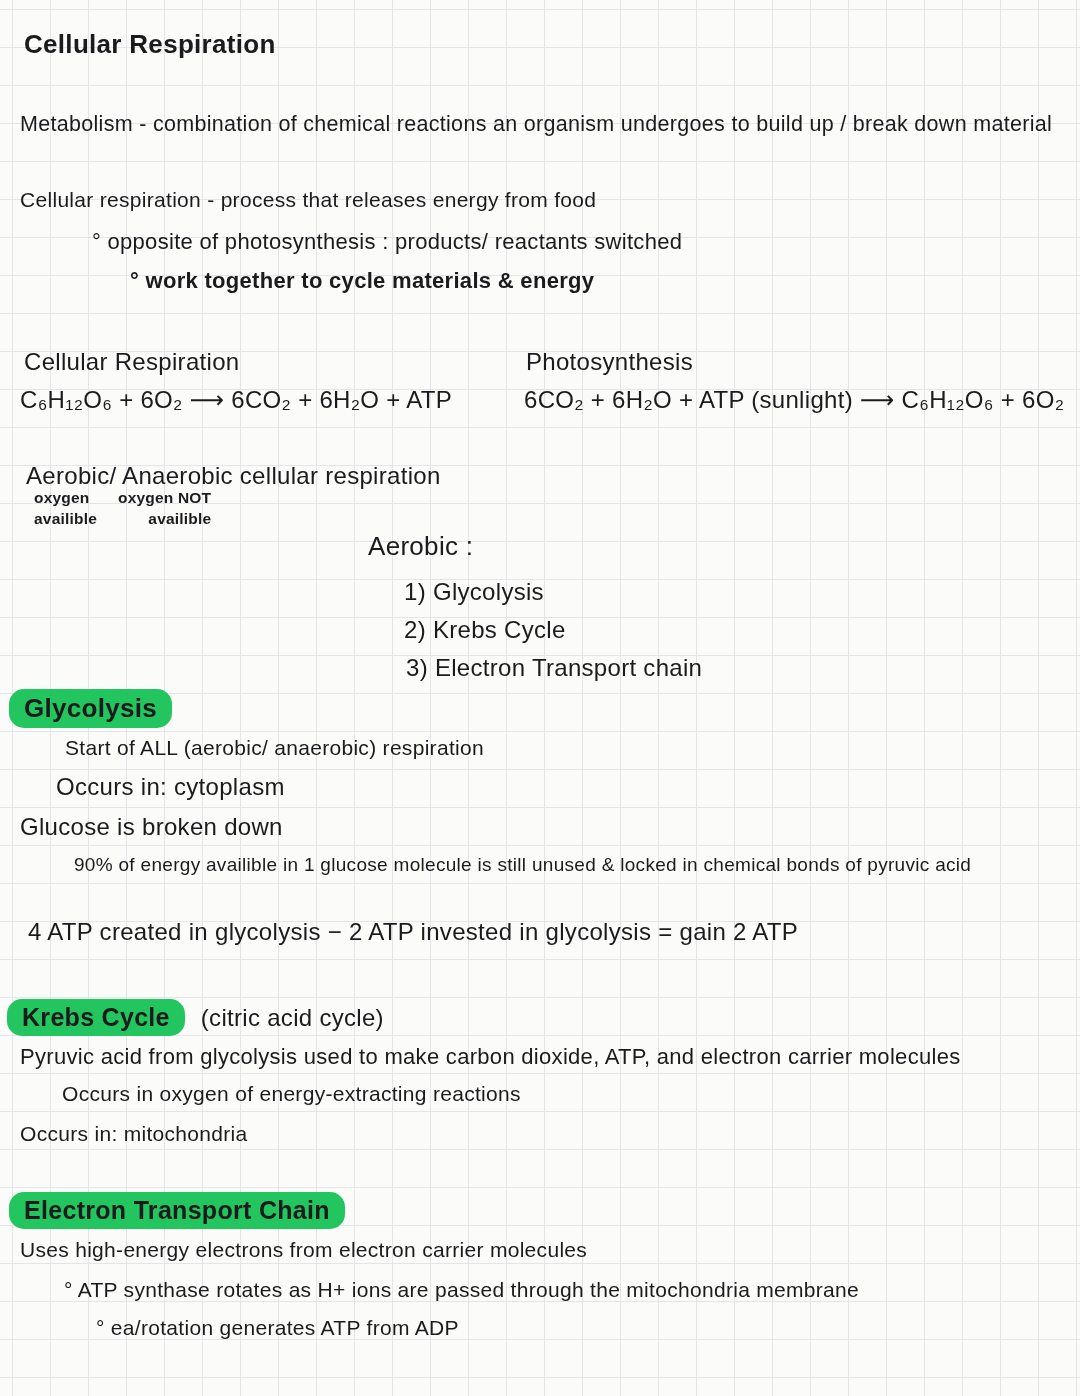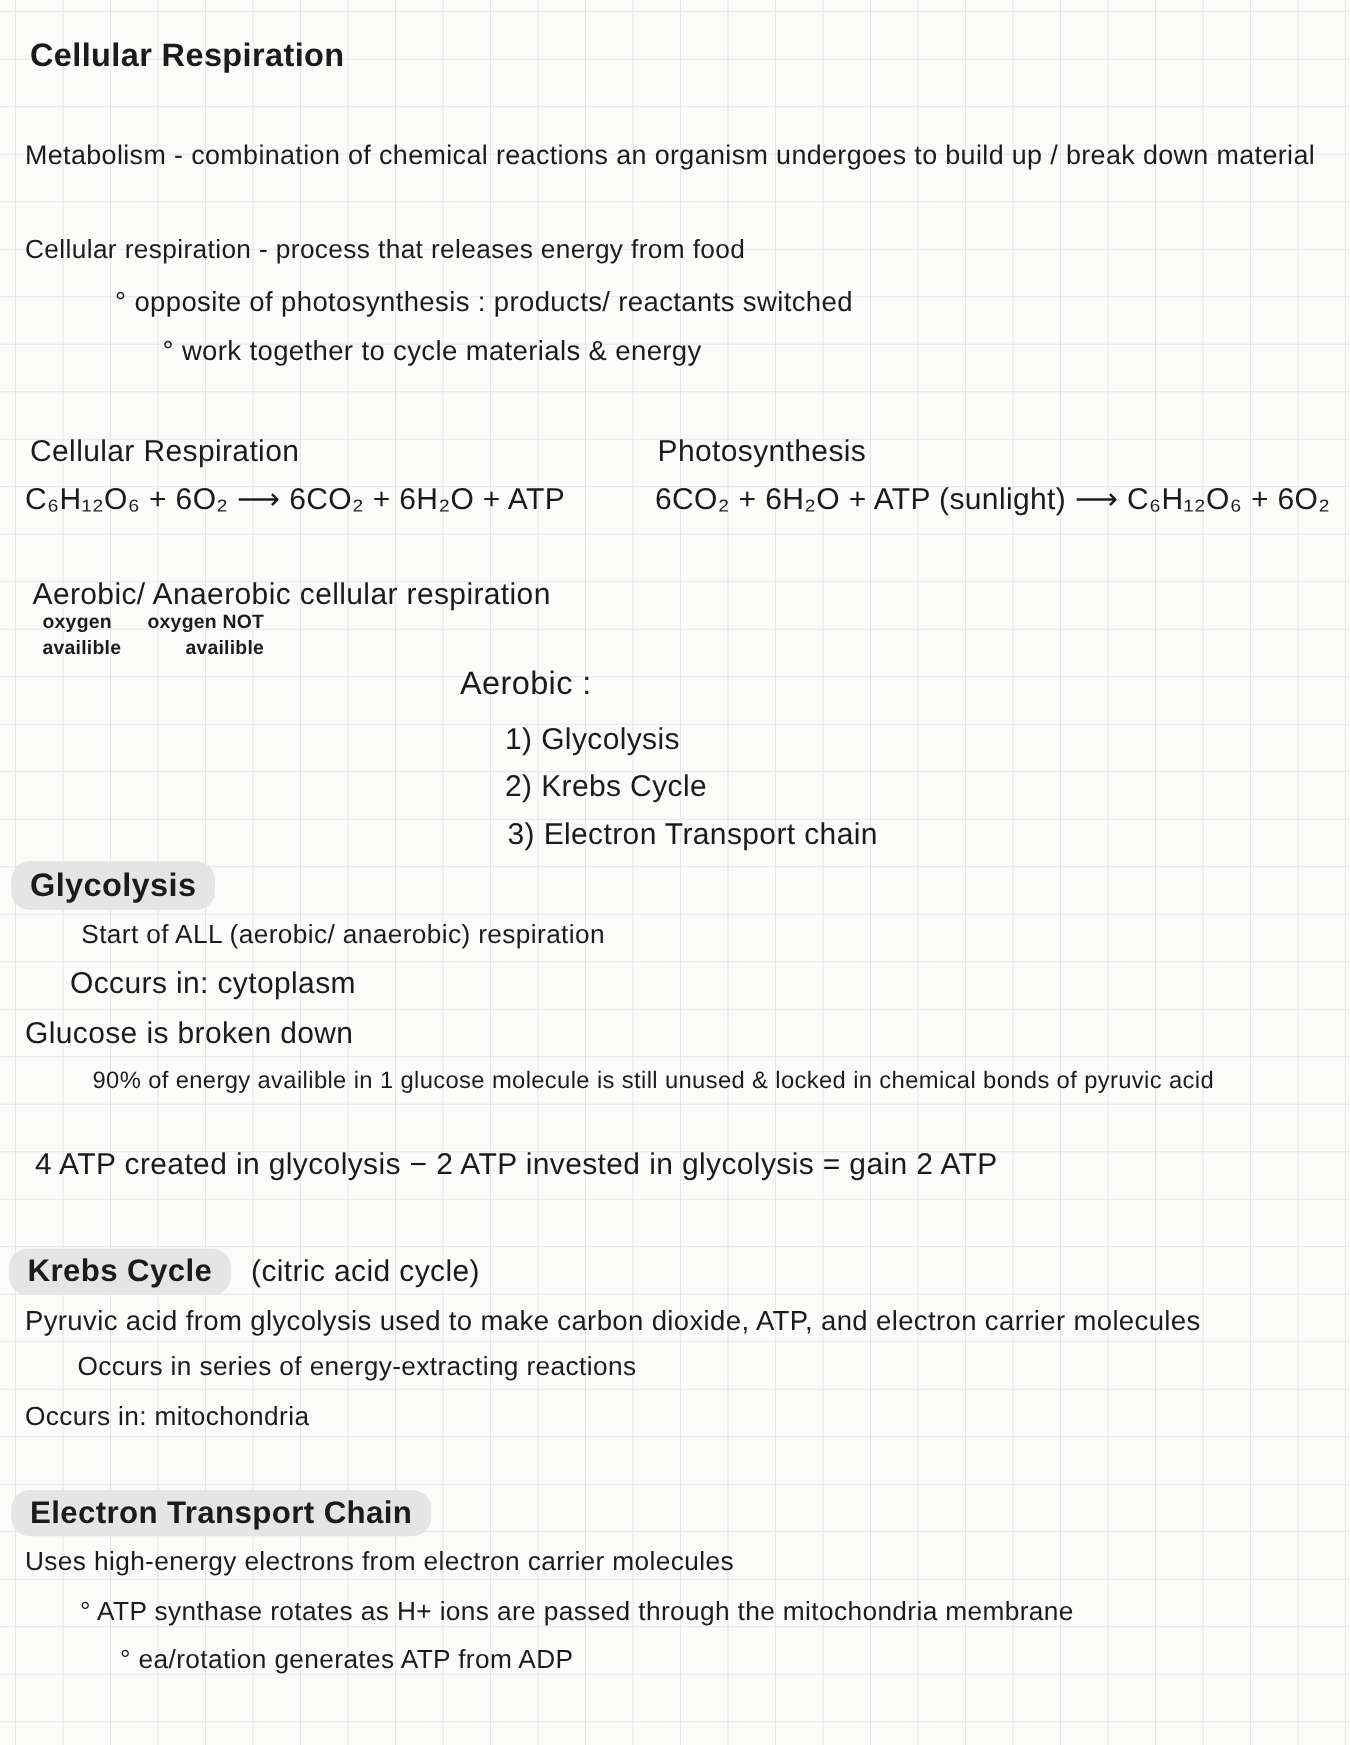--- a/index.html
+++ b/index.html
@@ -32,42 +32,42 @@
   .fs21 { font-size: 21.5px; }
   .fs19 { font-size: 19px; }
   .sub-label {
     font-size: 15.5px;
     white-space: pre-line;
     line-height: 1.35;
     font-weight: 700;
     letter-spacing: 0.2px;
   }
   .hl {
-    background: #e5e5e5;
+    background: #22c55e;
     border-radius: 15px;
     padding: 4px 15px 5px 15px;
     margin-left: -15px;
   }
   .subtitle {
     font-weight: 400;
     margin-left: 16px;
   }
 </style>
 </head>
 <body>
 
 <div class="line fs26 bold" style="left:24px; top:30px;">Cellular Respiration</div>
 
 <div class="line fs21" style="left:20px; top:112px;">Metabolism - combination of chemical reactions an organism undergoes to build up / break down material</div>
 
 <div class="line fs23" style="left:20px; top:188px;">Cellular respiration - process that releases energy from food</div>
 
 <div class="line fs22" style="left:92px; top:229px;">° opposite of photosynthesis : products/ reactants switched</div>
 
-<div class="line fs22" style="left:130px; top:268px;">° work together to cycle materials &amp; energy</div>
+<div class="line fs22" style="left:130px; top:268px;font-weight:bold;">° work together to cycle materials &amp; energy</div>
 
 <div class="line fs24" style="left:24px; top:348px;">Cellular Respiration</div>
 
 <div class="line fs24" style="left:20px; top:386px;">C₆H₁₂O₆ + 6O₂ ⟶ 6CO₂ + 6H₂O + ATP</div>
 
 <div class="line fs24" style="left:526px; top:348px;">Photosynthesis</div>
 
 <div class="line fs24" style="left:524px; top:386px;">6CO₂ + 6H₂O + ATP (sunlight) ⟶ C₆H₁₂O₆ + 6O₂</div>
 
 <div class="line fs24" style="left:26px; top:462px;">Aerobic/ Anaerobic cellular respiration</div>
@@ -99,21 +99,21 @@
 <div class="line fs19" style="left:74px; top:854px;">90% of energy availible in 1 glucose molecule is still unused &amp; locked in chemical bonds of pyruvic acid</div>
 
 <div class="line fs24" style="left:28px; top:918px;">4 ATP created in glycolysis  −  2 ATP invested in glycolysis  =  gain 2 ATP</div>
 
 <div class="line fs25 bold" style="left:22px; top:1003px;">
   <span class="hl">Krebs Cycle</span><span class="subtitle fs24">(citric acid cycle)</span>
 </div>
 
 <div class="line fs22" style="left:20px; top:1044px;">Pyruvic acid from glycolysis used to make carbon dioxide, ATP, and electron carrier molecules</div>
 
-<div class="line fs23" style="left:62px; top:1082px;">Occurs in series of energy-extracting reactions</div>
+<div class="line fs23" style="left:62px; top:1082px;">Occurs in oxygen of energy-extracting reactions</div>
 
 <div class="line fs23" style="left:20px; top:1122px;">Occurs in: mitochondria</div>
 
 <div class="line fs25 bold" style="left:24px; top:1196px;">
   <span class="hl">Electron Transport Chain</span>
 </div>
 
 <div class="line fs23" style="left:20px; top:1238px;">Uses high-energy electrons from electron carrier molecules</div>
 
 <div class="line fs23" style="left:64px; top:1278px;">° ATP synthase rotates as H+ ions are passed through the mitochondria membrane</div>

